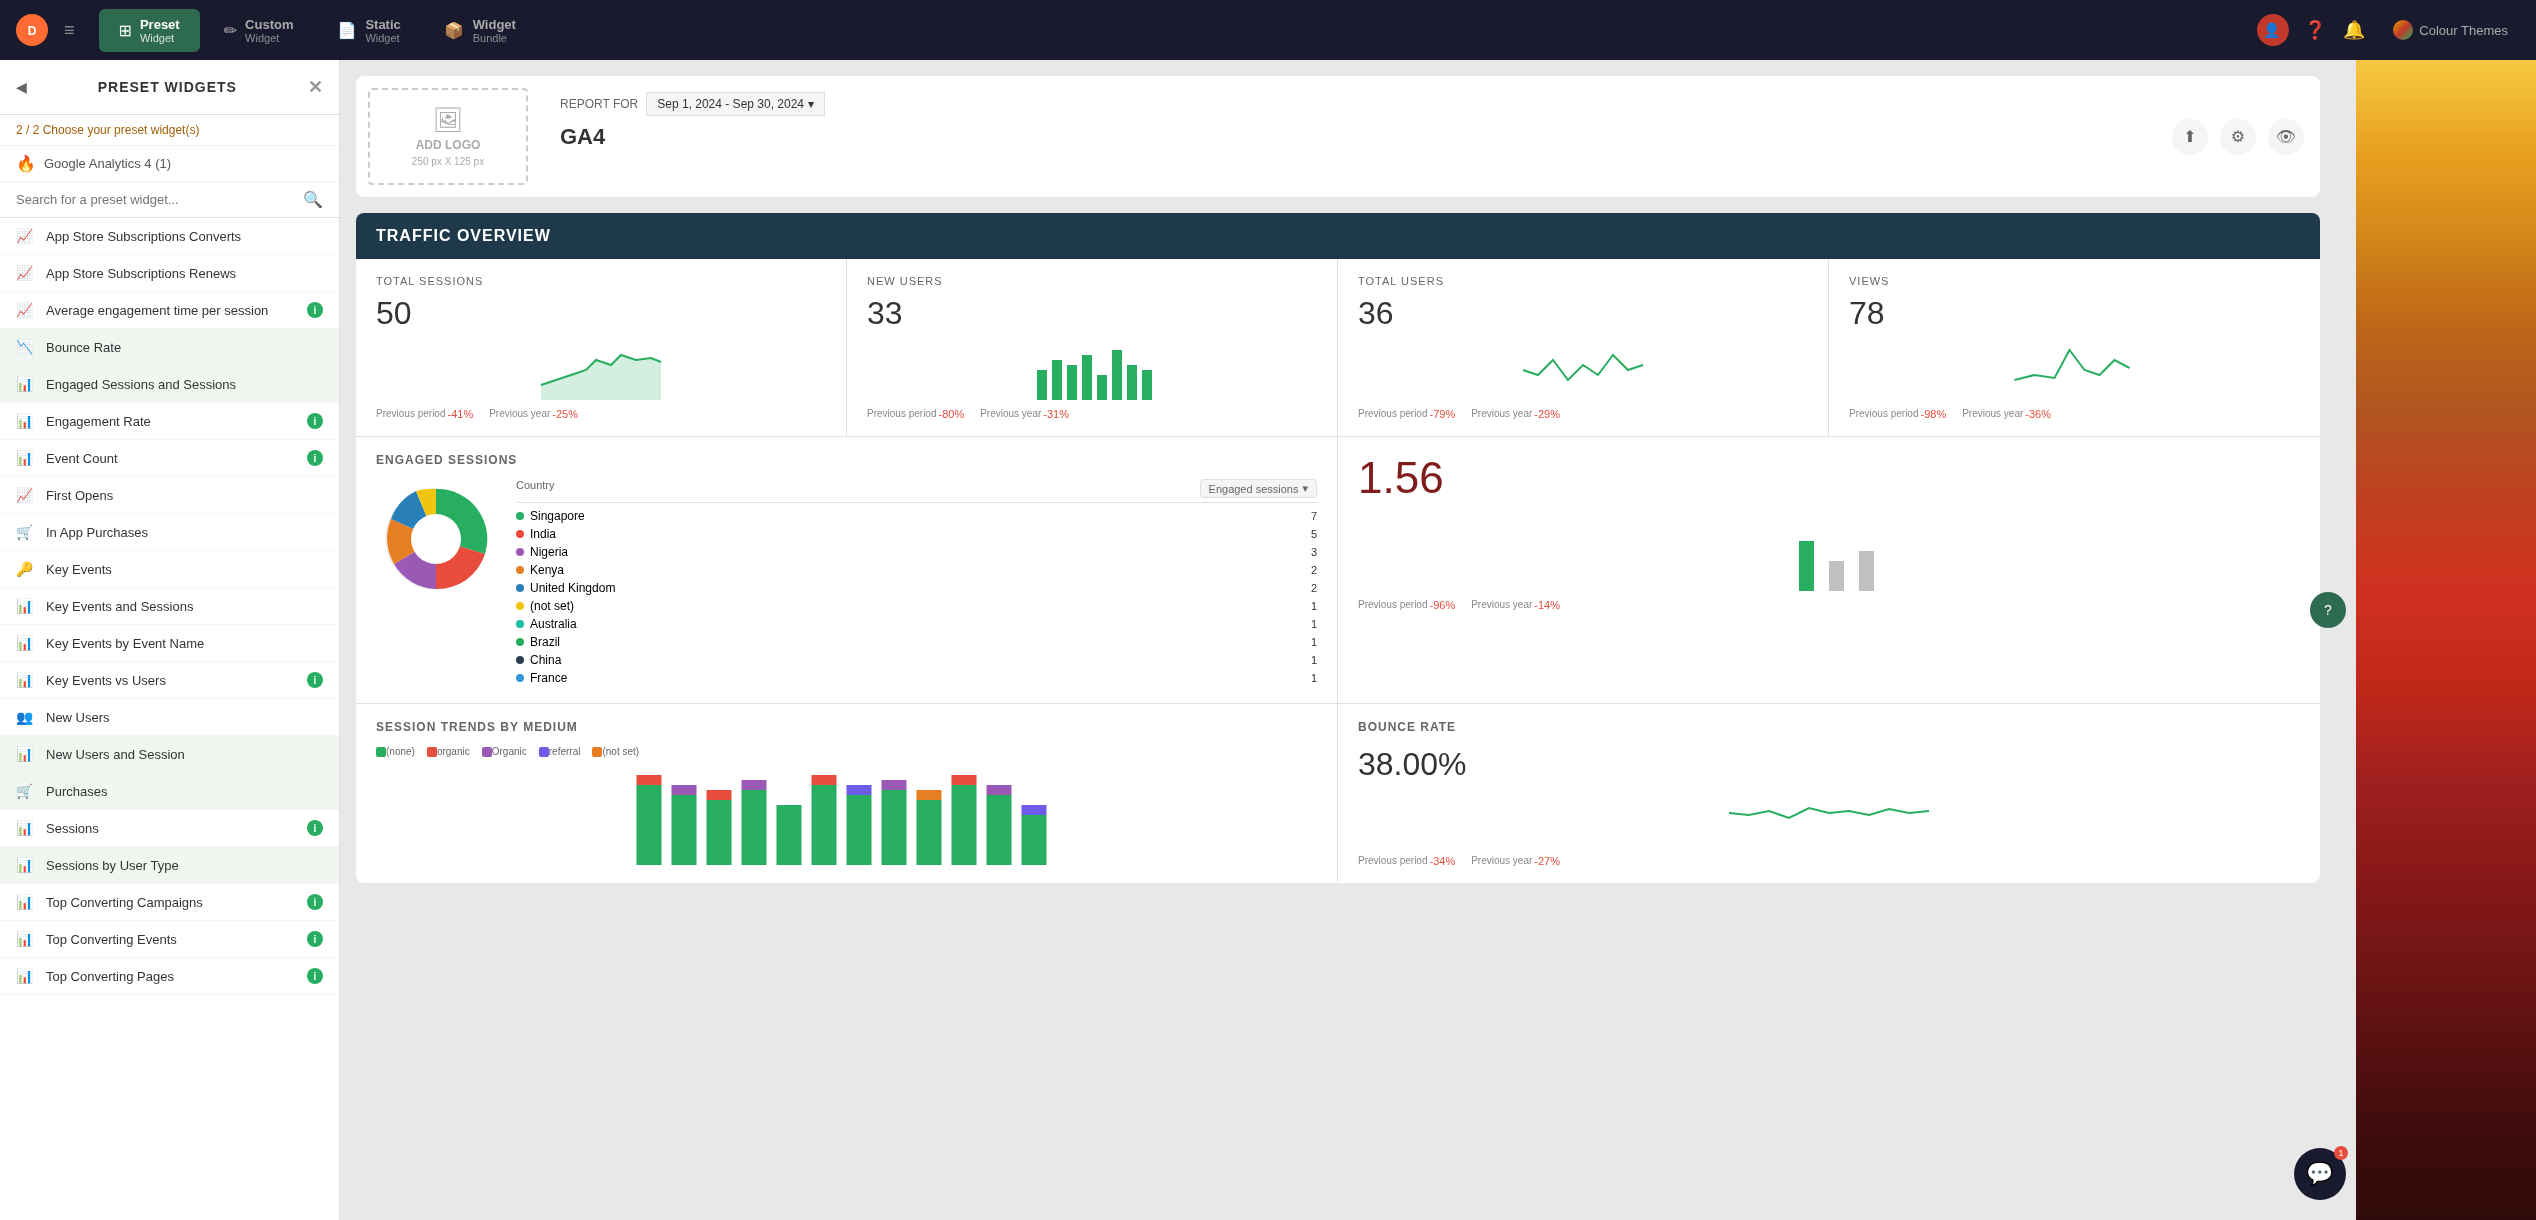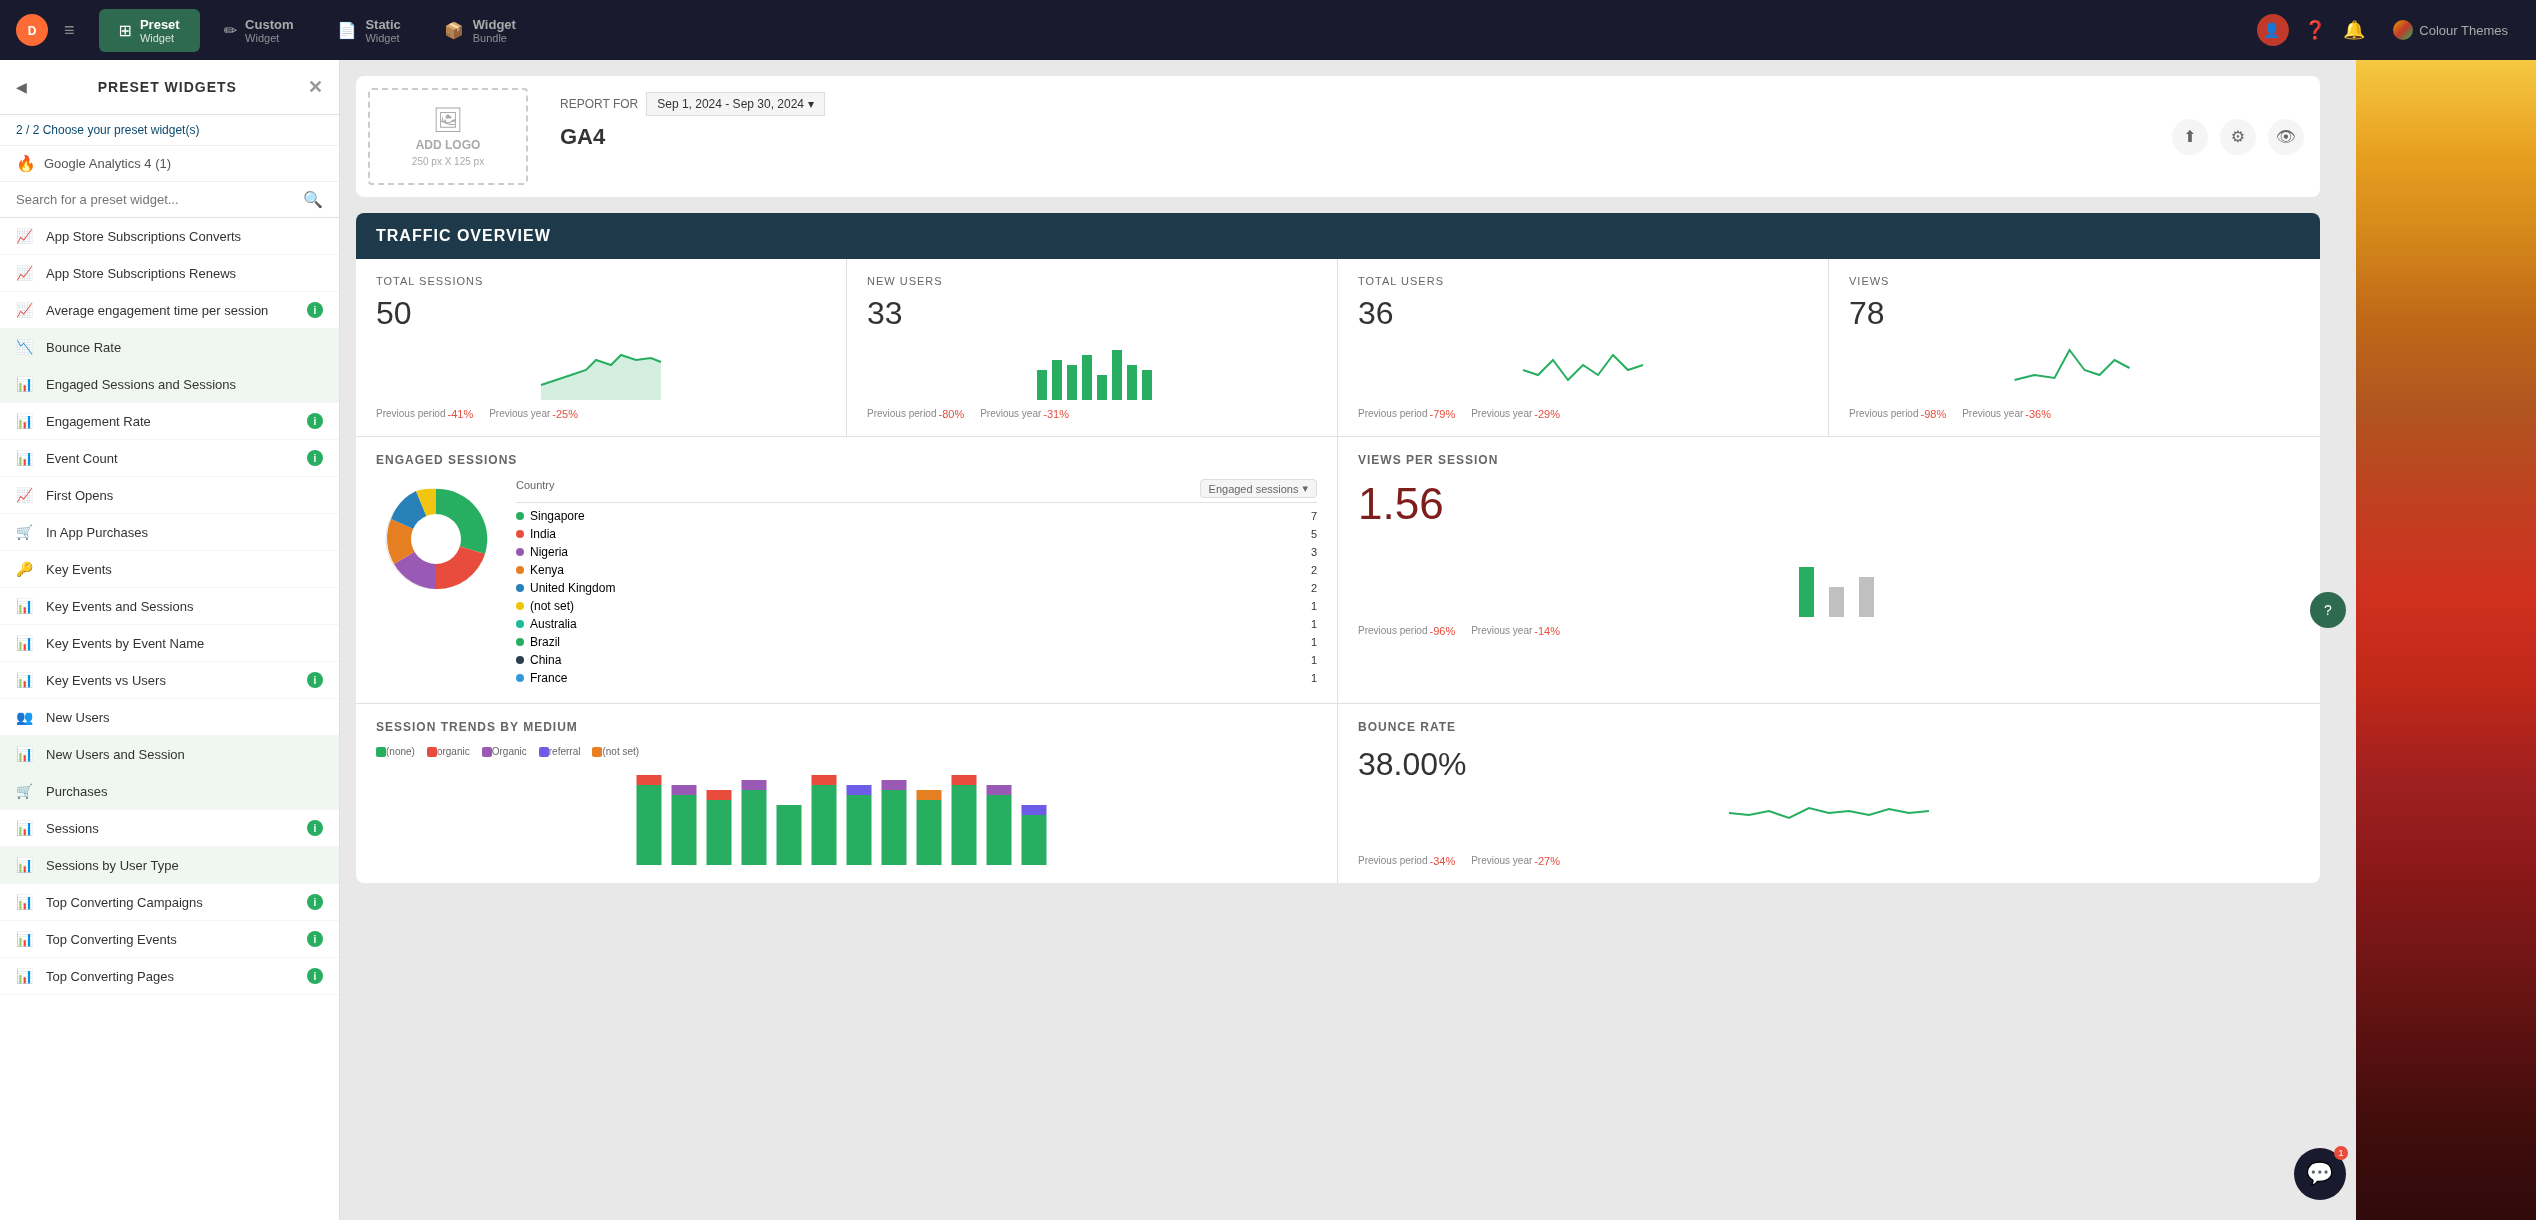--- a/index.html
+++ b/index.html
@@ -83,21 +83,21 @@
       padding: 16px;
       border-bottom: 1px solid #e0e0e0;
       display: flex; align-items: center; justify-content: space-between;
     }
     .sidebar-back { color: #666; cursor: pointer; font-size: 14px; display: flex; align-items: center; gap: 4px; }
     .sidebar-title { font-weight: bold; font-size: 14px; color: #333; text-transform: uppercase; letter-spacing: 1px; }
     .sidebar-close { color: #999; cursor: pointer; font-size: 18px; font-weight: bold; }
 
     .sidebar-subtitle {
       padding: 8px 16px;
-      font-size: 12px; color: #0c4a6e;
+      font-size: 12px; color: #a16207;
       border-bottom: 1px solid #f0f0f0;
     }
     .sidebar-section {
       padding: 8px 16px;
       display: flex; align-items: center; gap: 8px;
       font-size: 13px; color: #555;
       border-bottom: 1px solid #f0f0f0;
     }
     .ga-icon { font-size: 16px; }
 
@@ -721,21 +721,20 @@
       <span style="font-size:12px">France</span>
     </div>
     <span class="country-sessions">1</span>
   </div>
                   </div>
               </div>
             </div>
           </div>
 
           <div class="views-per-session-cell">
-            <div class="cell-title">VIEWS PER SESSION</div>
             <div class="vps-value">1.56</div>
             <div class="vps-chart">
               <svg viewBox="0 0 200 60" width="100%" height="60">
                 <rect x="70" y="10" width="15" height="50" fill="#27ae60"></rect>
                 <rect x="100" y="30" width="15" height="30" fill="#c0c0c0"></rect>
                 <rect x="130" y="20" width="15" height="40" fill="#c0c0c0"></rect>
               </svg>
             </div>
             <div class="metric-comparisons" style="margin-top:8px">
               <div class="comp-item">

